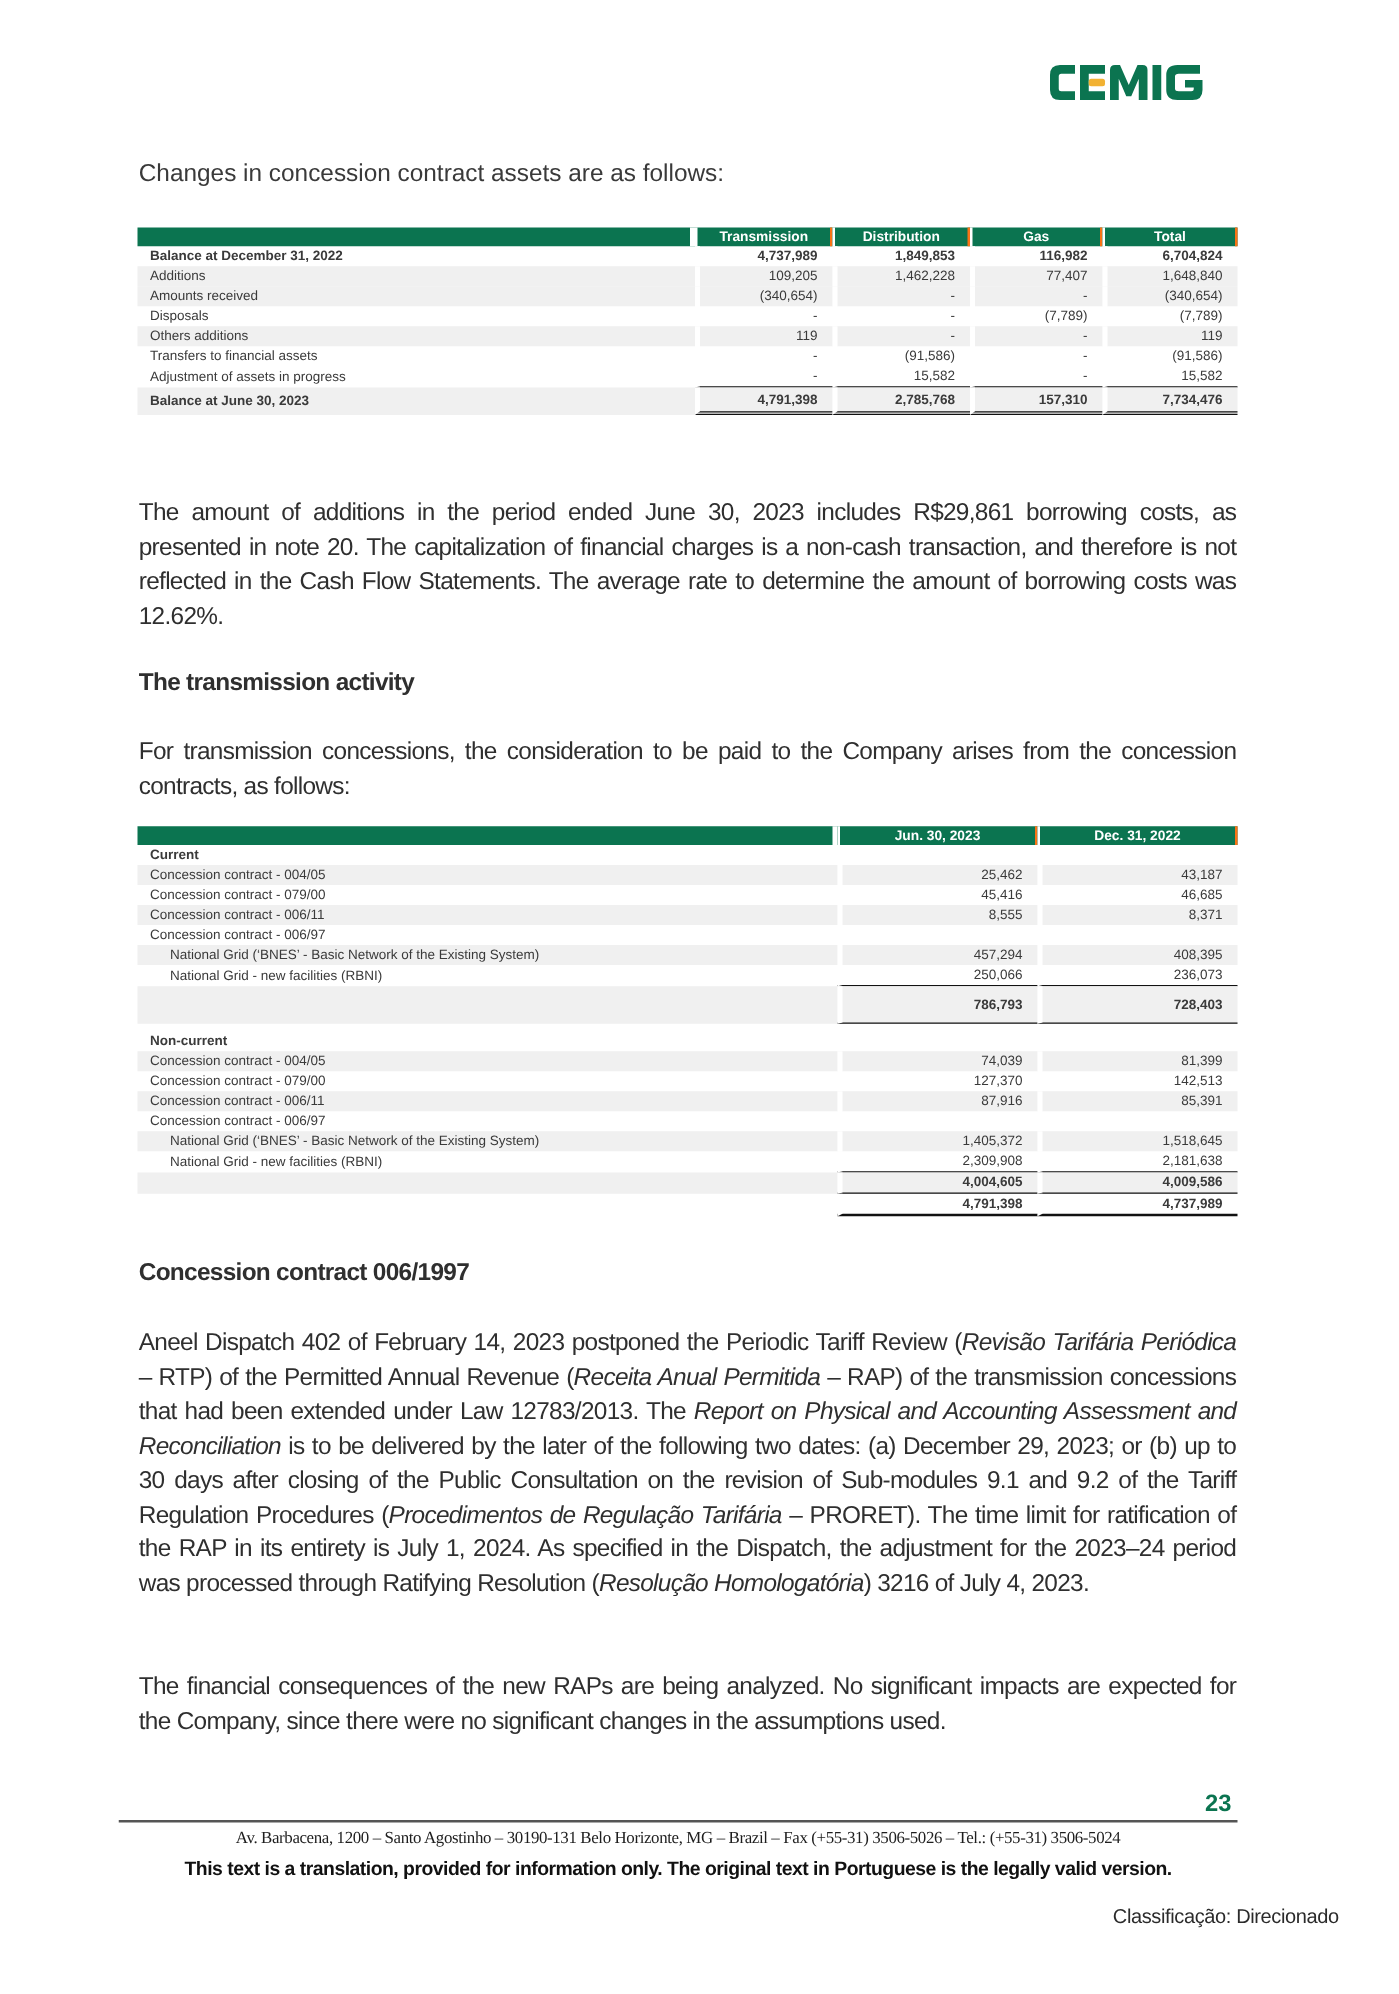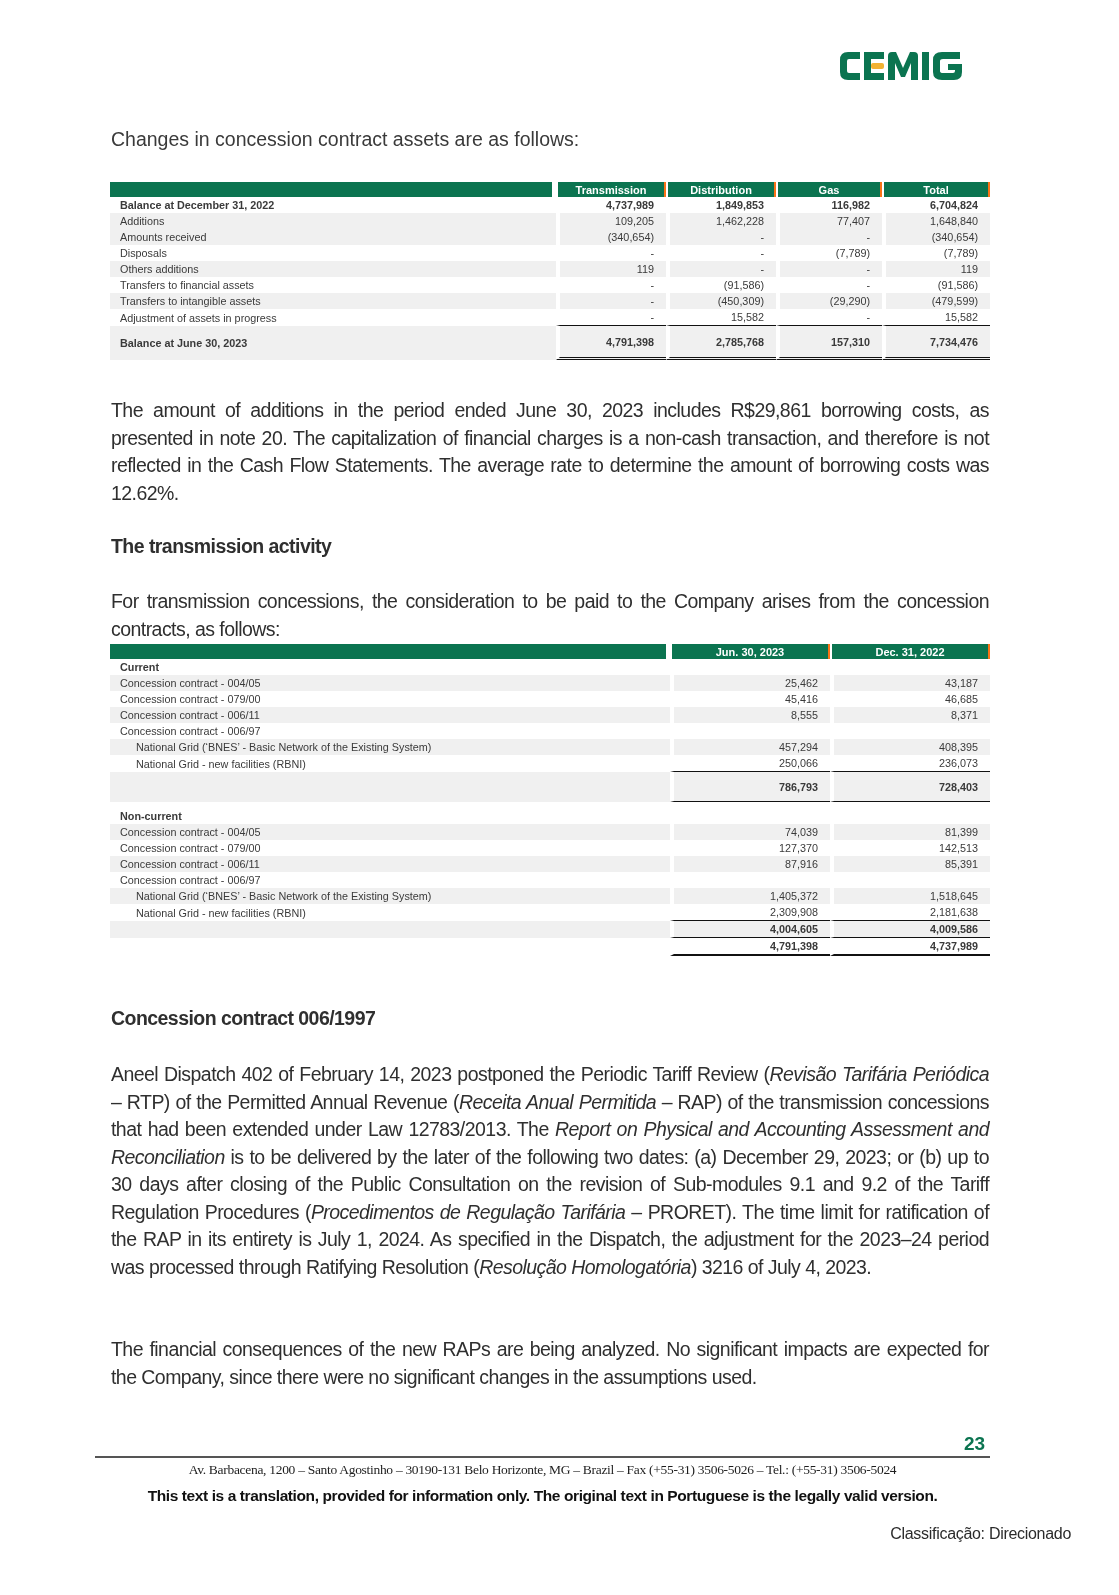--- a/index.html
+++ b/index.html
@@ -110,51 +110,44 @@
       <td class="num">-</td>
       <td class="num">119</td>
     </tr>
     <tr class="row">
       <td class="label">Transfers to financial assets</td>
       <td class="num">-</td>
       <td class="num">(91,586)</td>
       <td class="num">-</td>
       <td class="num">(91,586)</td>
     </tr>
-    <tr class="row shade">
-      <td class="label">Transfers to intangible assets</td>
-      <td class="num">-</td>
-      <td class="num">(450,309)</td>
-      <td class="num">(29,290)</td>
-      <td class="num">(479,599)</td>
-    </tr>
     <tr class="row sub-rule">
       <td class="label">Adjustment of assets in progress</td>
       <td class="num">-</td>
       <td class="num">15,582</td>
       <td class="num">-</td>
       <td class="num">15,582</td>
     </tr>
-    <tr class="row shade bold dbl" style="height:34px">
+    <tr class="row shade bold dbl" style="height:22px">
       <td class="label">Balance at June 30, 2023</td>
       <td class="num">4,791,398</td>
       <td class="num">2,785,768</td>
       <td class="num">157,310</td>
       <td class="num">7,734,476</td>
     </tr>
   </tbody>
 </table>
 
 <p class="para" style="top:397px;">The amount of additions in the period ended June 30, 2023 includes R$29,861 borrowing costs, as presented in note 20. The capitalization of financial charges is a non-cash transaction, and therefore is not reflected in the Cash Flow Statements. The average rate to determine the amount of borrowing costs was 12.62%.</p>
 
 <h3 class="heading" style="top:535px;">The transmission activity</h3>
 
 <p class="para" style="top:588px;">For transmission concessions, the consideration to be paid to the Company arises from the concession contracts, as follows:</p>
 
-<table class="tbl" style="top:644px;">
+<table class="tbl" style="top:661px;">
   <colgroup>
     <col style="width:560px">
       <col style="width:160px">
       <col style="width:160px">
   </colgroup>
   <thead>
     <tr class="hdr">
       <th class="blank"></th>
       <th class="col">Jun. 30, 2023</th>
       <th class="col">Dec. 31, 2022</th>

